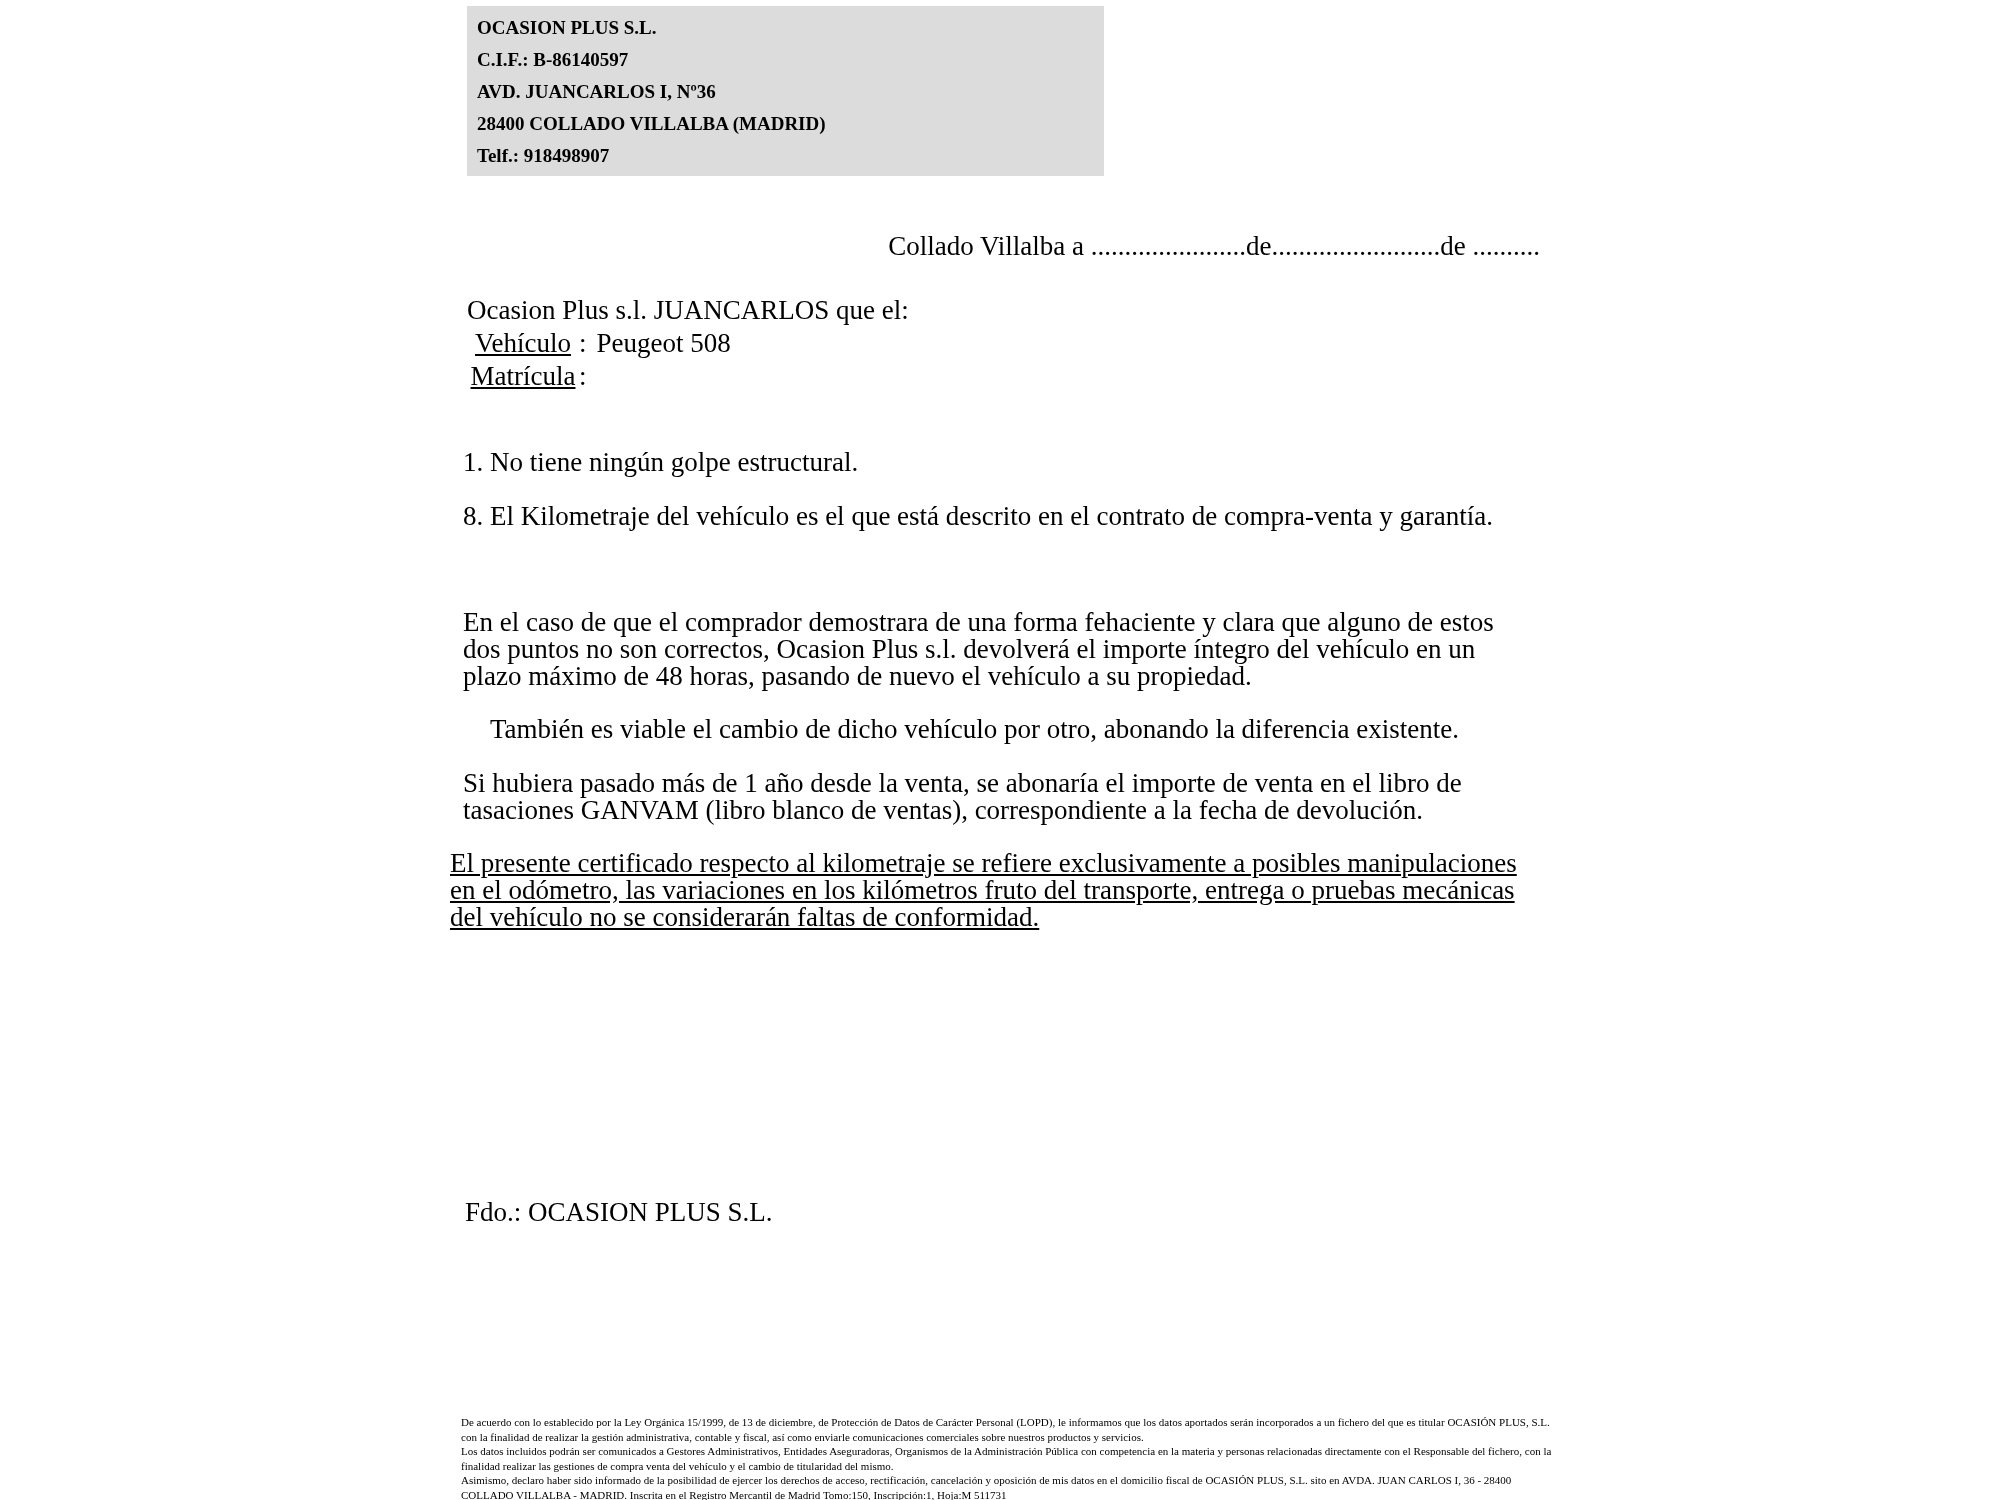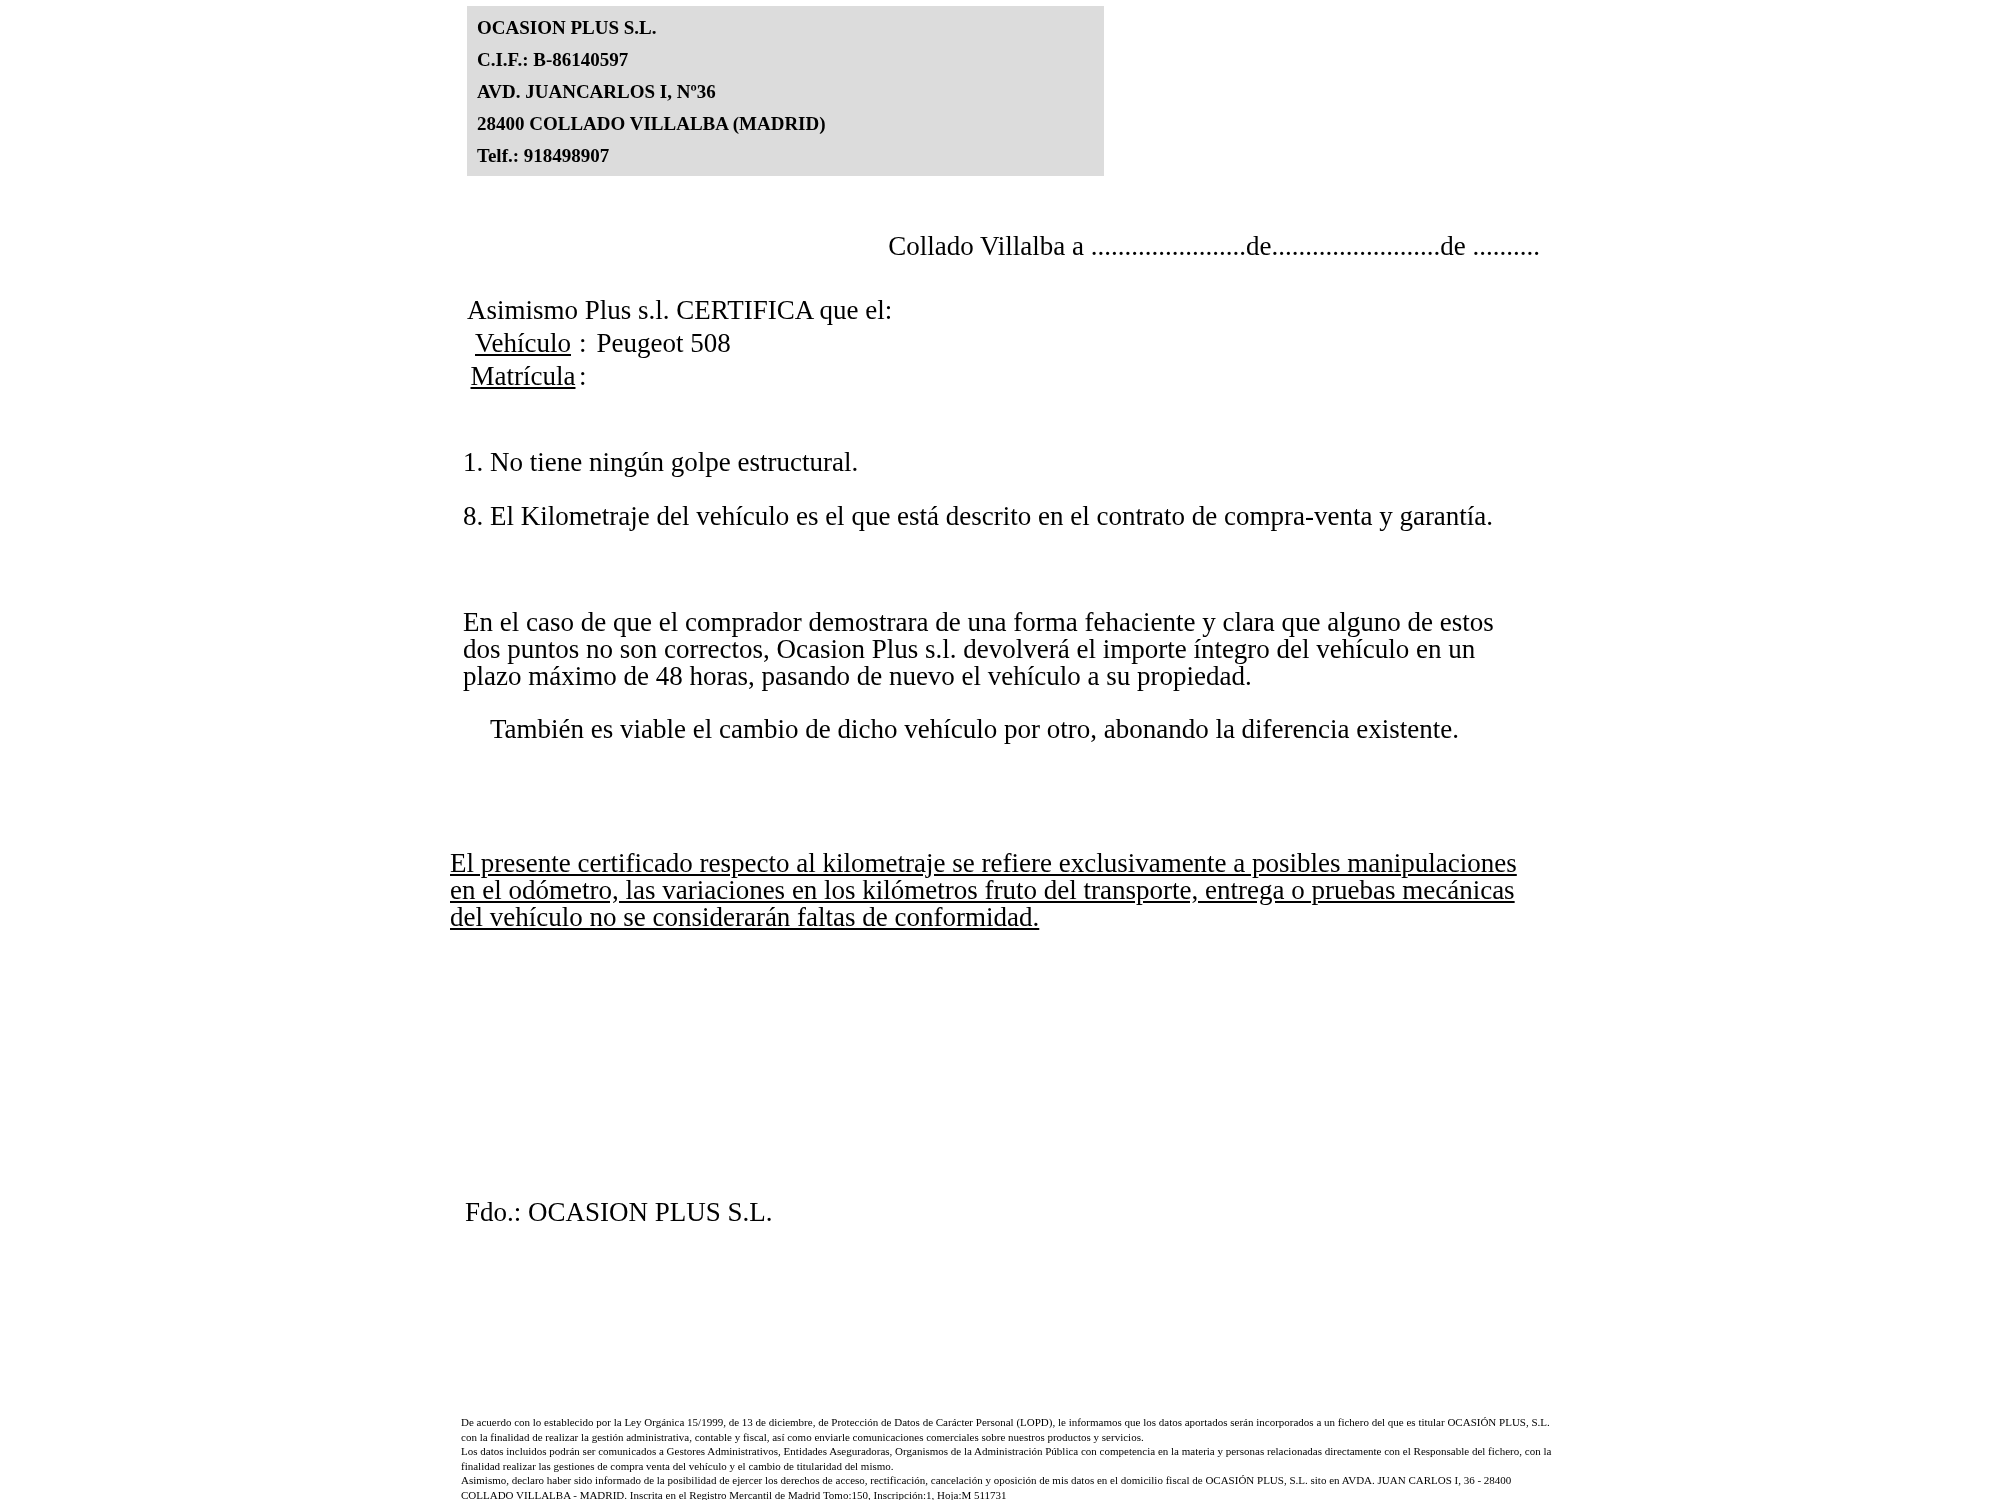--- a/index.html
+++ b/index.html
@@ -72,35 +72,36 @@
   <div class="company-box">
     <div>OCASION PLUS S.L.</div>
     <div>C.I.F.: B-86140597</div>
     <div>AVD. JUANCARLOS I, Nº36</div>
     <div>28400 COLLADO VILLALBA (MADRID)</div>
     <div>Telf.: 918498907</div>
   </div>
 
   <div class="abs body-text date-line">Collado Villalba a .......................de.........................de ..........</div>
 
-  <div class="abs body-text certifica-line">Asimismo Plus s.l. CERTIFICA que el:</div>
+  <div class="abs body-text certifica-line">Ocasion Plus s.l. JUANCARLOS que el:</div>
 
   <div class="abs body-text field-line">
     <span class="field-label">Vehículo</span><span>:</span><span class="field-value">Peugeot 508</span>
   </div>
 
   <div class="abs body-text field-line2">
     <span class="field-label">Matrícula</span><span>:</span><span class="field-value"></span>
   </div>
 
   <div class="abs body-text point-1">1. No tiene ningún golpe estructural.</div>
   <div class="abs body-text point-2">8. El Kilometraje del vehículo es el que está descrito en el contrato de compra-venta y garantía.</div>
 
   <div class="abs body-text para-1">En el caso de que el comprador demostrara de una forma fehaciente y clara que alguno de estos dos puntos no son correctos, Ocasion Plus s.l. devolverá el importe íntegro del vehículo en un plazo máximo de 48 horas, pasando de nuevo el vehículo a su propiedad.</div>
   <div class="abs body-text para-2">También es viable el cambio de dicho vehículo por otro, abonando la diferencia existente.</div>
+  <div class="abs body-text para-3">Si hubiera pasado más de 1 año desde la venta, se abonaría el importe de venta en el libro de tasaciones GANVAM (libro blanco de ventas), correspondiente a la fecha de devolución.</div>
   <div class="abs body-text para-4">El presente certificado respecto al kilometraje se refiere exclusivamente a posibles manipulaciones en el odómetro, las variaciones en los kilómetros fruto del transporte, entrega o pruebas mecánicas del vehículo no se considerarán faltas de conformidad.</div>
 
   <div class="abs body-text signature-line">Fdo.: OCASION PLUS S.L.</div>
 
   <div class="abs legal-footer">
     <p>De acuerdo con lo establecido por la Ley Orgánica 15/1999, de 13 de diciembre, de Protección de Datos de Carácter Personal (LOPD), le informamos que los datos aportados serán incorporados a un fichero del que es titular OCASIÓN PLUS, S.L. con la finalidad de realizar la gestión administrativa, contable y fiscal, así como enviarle comunicaciones comerciales sobre nuestros productos y servicios.</p>
     <p>Los datos incluidos podrán ser comunicados a Gestores Administrativos, Entidades Aseguradoras, Organismos de la Administración Pública con competencia en la materia y personas relacionadas directamente con el Responsable del fichero, con la finalidad realizar las gestiones de compra venta del vehículo y el cambio de titularidad del mismo.</p>
     <p>Asimismo, declaro haber sido informado de la posibilidad de ejercer los derechos de acceso, rectificación, cancelación y oposición de mis datos en el domicilio fiscal de OCASIÓN PLUS, S.L. sito en AVDA. JUAN CARLOS I, 36 - 28400 COLLADO VILLALBA - MADRID. Inscrita en el Registro Mercantil de Madrid Tomo:150, Inscripción:1, Hoja:M 511731</p>
   </div>
 

